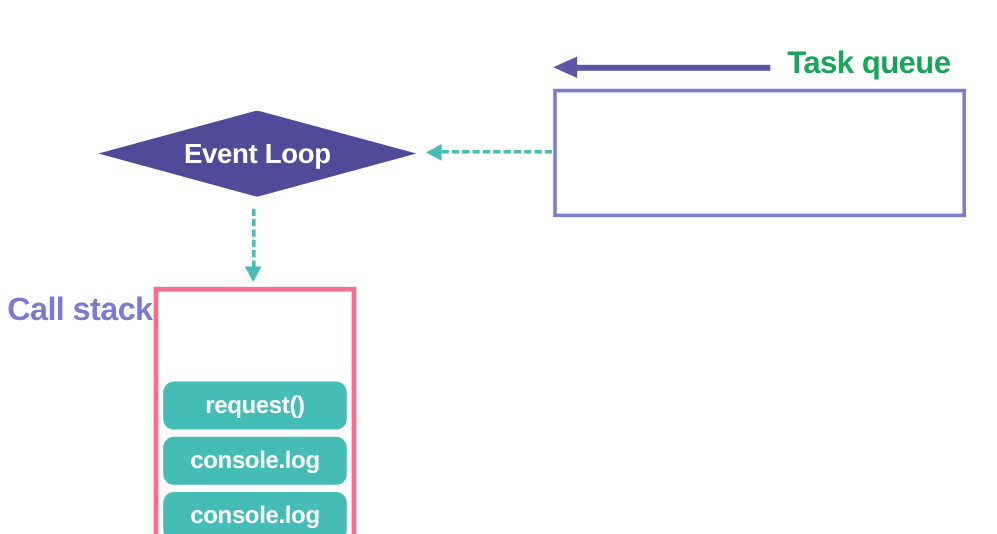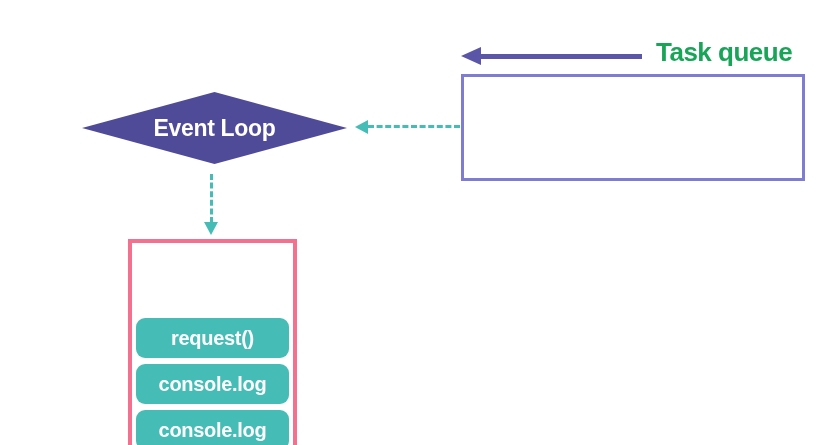--- a/index.html
+++ b/index.html
@@ -118,20 +118,21 @@
   <div>
     <div class="dash-h-shaft"></div>
     <div class="dash-h-head"></div>
   </div>
 
   <div>
     <div class="dash-v-shaft"></div>
     <div class="dash-v-head"></div>
   </div>
 
+  <div class="call-stack-label">Call stack</div>
 
   <div class="call-stack-box">
     <div class="stack-frame">request()</div>
     <div class="stack-frame">console.log</div>
     <div class="stack-frame">console.log</div>
   </div>
 
 </div>
 
 </body></html>

